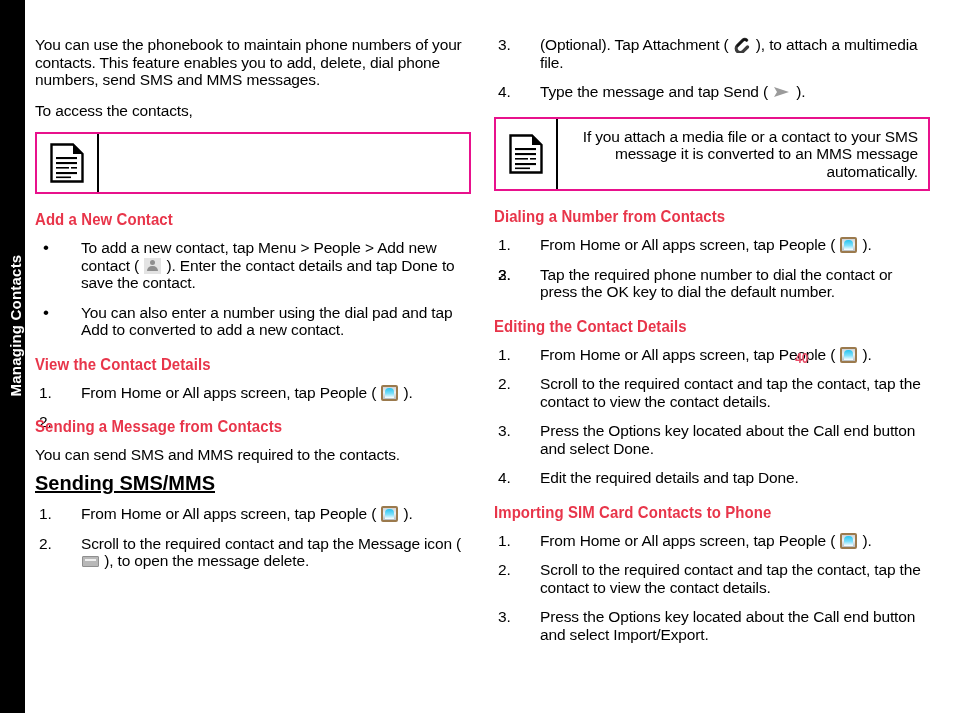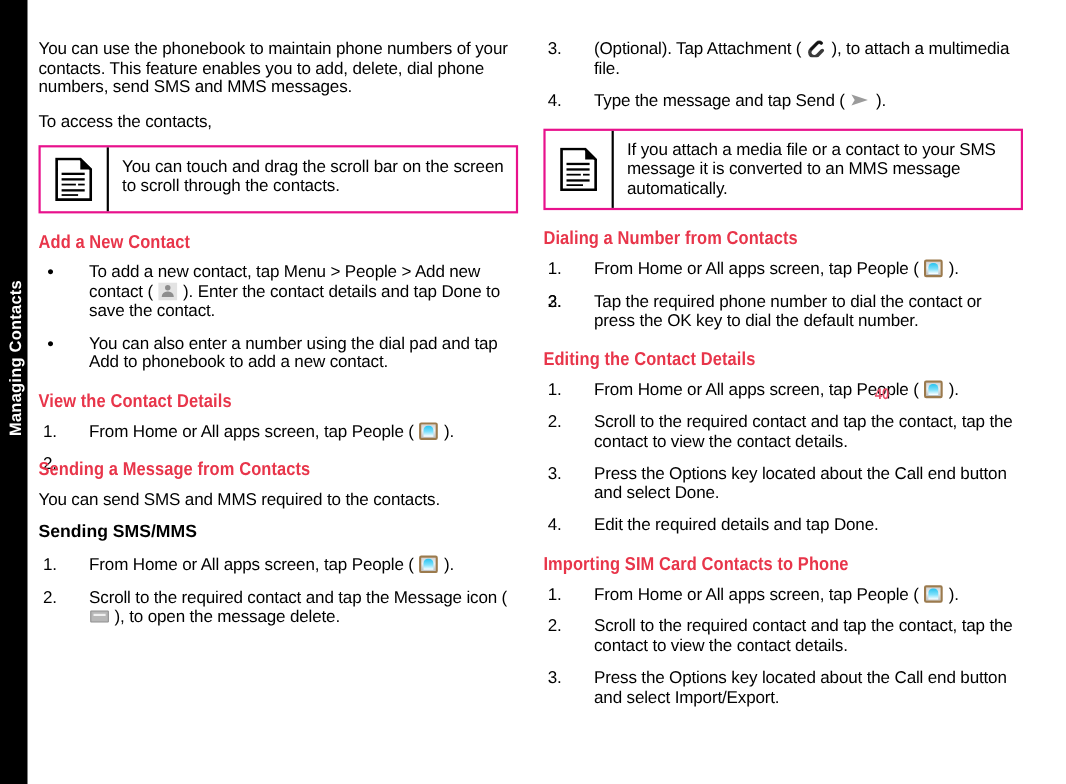--- a/index.html
+++ b/index.html
@@ -70,23 +70,24 @@
     font-family: "Liberation Sans Narrow", "Liberation Sans", sans-serif;
     font-size: 17px;
     font-weight: bold;
     color: #e8354a;
     letter-spacing: 0.1px;
     transform: scaleX(0.88);
     transform-origin: left center;
   }
   h3.sub-head {
     margin: 0 0 13px 0;
-    font-size: 16px;
+    font-size: 20px;
     font-weight: bold;
     line-height: 17.5px;
+    text-decoration: underline;
   }
 
   
   ol.steps, ul.bullets {
     margin: 0;
     padding: 0;
     list-style: none;
   }
   ol.steps > li, ul.bullets > li {
     position: relative;
@@ -112,20 +113,21 @@
   b, .b { font-weight: normal; }
 
   
   .note-box {
     border: 2px solid #e8118c;
     display: flex;
     align-items: stretch;
     margin: 6px 0 6px 0;
     background: #ffffff;
     box-sizing: border-box;
+    text-align: right;
   }
   .note-icon-cell {
     width: 60px;
     flex: 0 0 60px;
     display: flex;
     align-items: center;
     justify-content: center;
     border-right: 2px solid #000000;
     padding: 9px 0;
   }
@@ -248,31 +250,30 @@
             <path d="M23 1.5 V11 H32.5 Z" fill="#000000"></path>
             <rect x="6" y="14" width="21" height="2.1" fill="#000000"></rect>
             <rect x="6" y="19" width="21" height="2.1" fill="#000000"></rect>
             <rect x="6" y="24" width="13" height="1.6" fill="#000000"></rect>
             <rect x="21" y="24" width="6" height="1.6" fill="#000000"></rect>
             <rect x="6" y="29" width="21" height="2.1" fill="#000000"></rect>
             <rect x="6" y="33.5" width="15" height="1.6" fill="#000000"></rect>
           </svg>
         </span>
       </div>
-      <div class="note-text-cell">You can touch and drag the scroll bar on the screen to scroll through the contacts.</div>
     </div>
 
     <h2 class="section-head">Add a New Contact</h2>
 
     <ul class="bullets">
       <li>
         <span class="marker">•</span><span>To add a new contact, tap </span><b>Menu &gt; People &gt; Add new contact</b><span> ( </span><span class="inline-icon icon-person-add"></span><span> ). Enter the contact details and tap </span><b>Done</b><span> to save the contact.</span>
       </li>
       <li>
-        <span class="marker">•</span><span>You can also enter a number using the dial pad and tap </span><b>Add to phonebook</b><span> to add a new contact.</span>
+        <span class="marker">•</span><span>You can also enter a number using the dial pad and tap </span><b>Add to converted</b><span> to add a new contact.</span>
       </li>
     </ul>
 
     <h2 class="section-head">View the Contact Details</h2>
 
     <ol class="steps">
       <li>
         <span class="marker">1.</span><span>From Home or All apps screen, tap </span><b>People</b><span> ( </span><span class="inline-icon icon-people"></span><span> ).</span>
       </li>
       <li>

